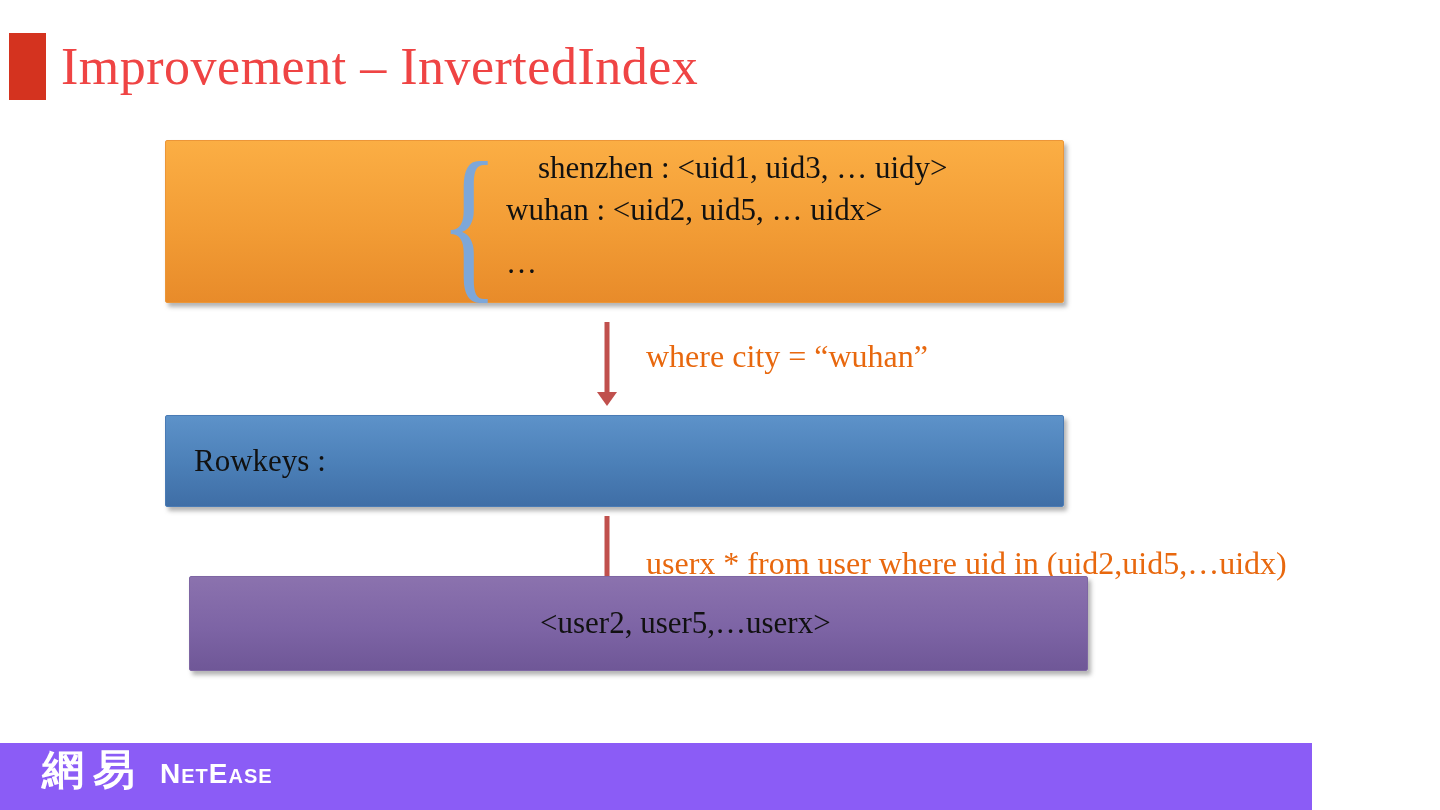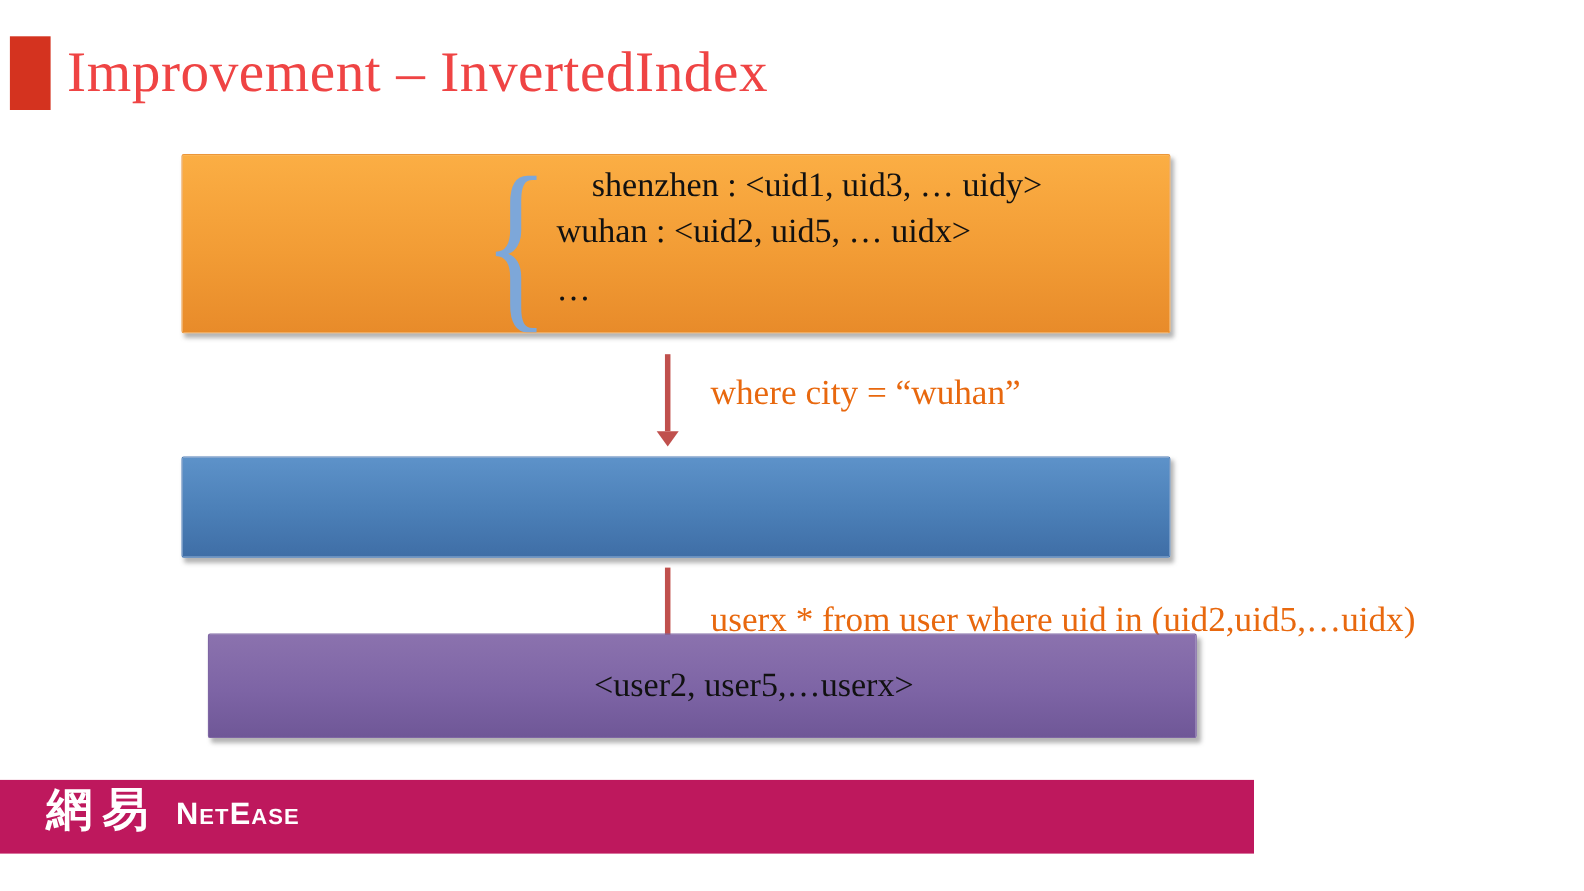--- a/index.html
+++ b/index.html
@@ -80,22 +80,22 @@
   
   .result-box {
     top: 576px; height: 93px;
     background: linear-gradient(180deg, #8b72ae 0%, #7d64a5 55%, #6f5797 100%);
     border: 1px solid #7e66a3;
     margin-left: 24px;
   }
 
   
   .footer-bar {
-    left: 0; top: 709px; width: 1140px; height: 67px;
-    background: #be185d;
+    left: 0; top: 743px; width: 1312px; height: 67px;
+    background: #8b5cf6;
   }
   .logo-cjk {
     position: absolute; left: 42px; top: 6px;
     font-size: 42px; line-height: 42px;
     color: #ffffff; font-weight: bold;
     letter-spacing: 9px;
     font-family: "DejaVu Sans", sans-serif;
   }
   .logo-wordmark {
     position: absolute; left: 160px; top: 17px;
@@ -119,20 +119,21 @@
   <div class="box-text" style="left:340px; top:104px;">…</div>
 </div>
 
 <div class="flow-arrow" style="left:595px; top:322px; height:84px;">
   <div class="stem" style="height:70px;"></div>
   <div class="head" style="top:70px;"></div>
 </div>
 <div class="annotation" style="left:646px; top:338px;">where city = “wuhan”</div>
 
 <div class="abs flow-box rowkeys-box">
+  <div class="box-text" style="left:28px; top:27px;">Rowkeys :</div>
 </div>
 
 <div class="flow-arrow" style="left:595px; top:516px; height:86px;">
   <div class="stem" style="height:72px;"></div>
   <div class="head" style="top:72px;"></div>
 </div>
 <div class="annotation" style="left:646px; top:545px;">userx * from user where uid in (uid2,uid5,…uidx)</div>
 
 <div class="abs flow-box result-box">
   <div class="box-text" style="left:350px; top:28px;">&lt;user2, user5,…userx&gt;</div>

